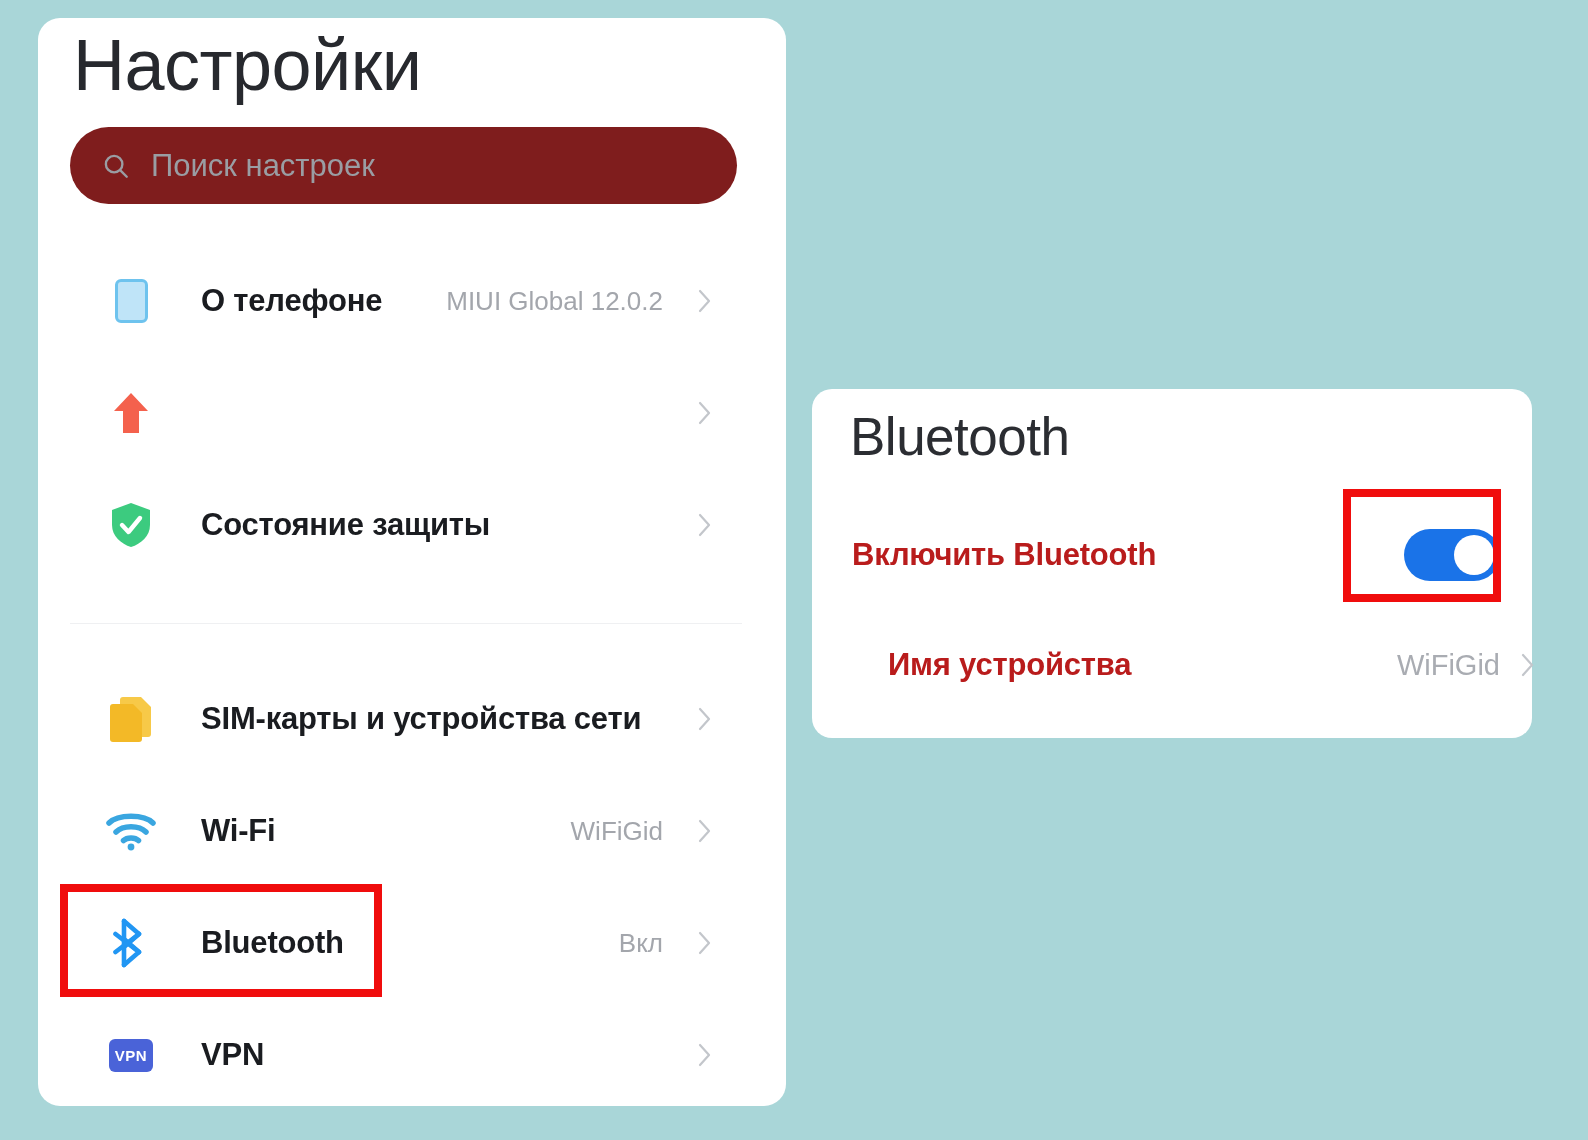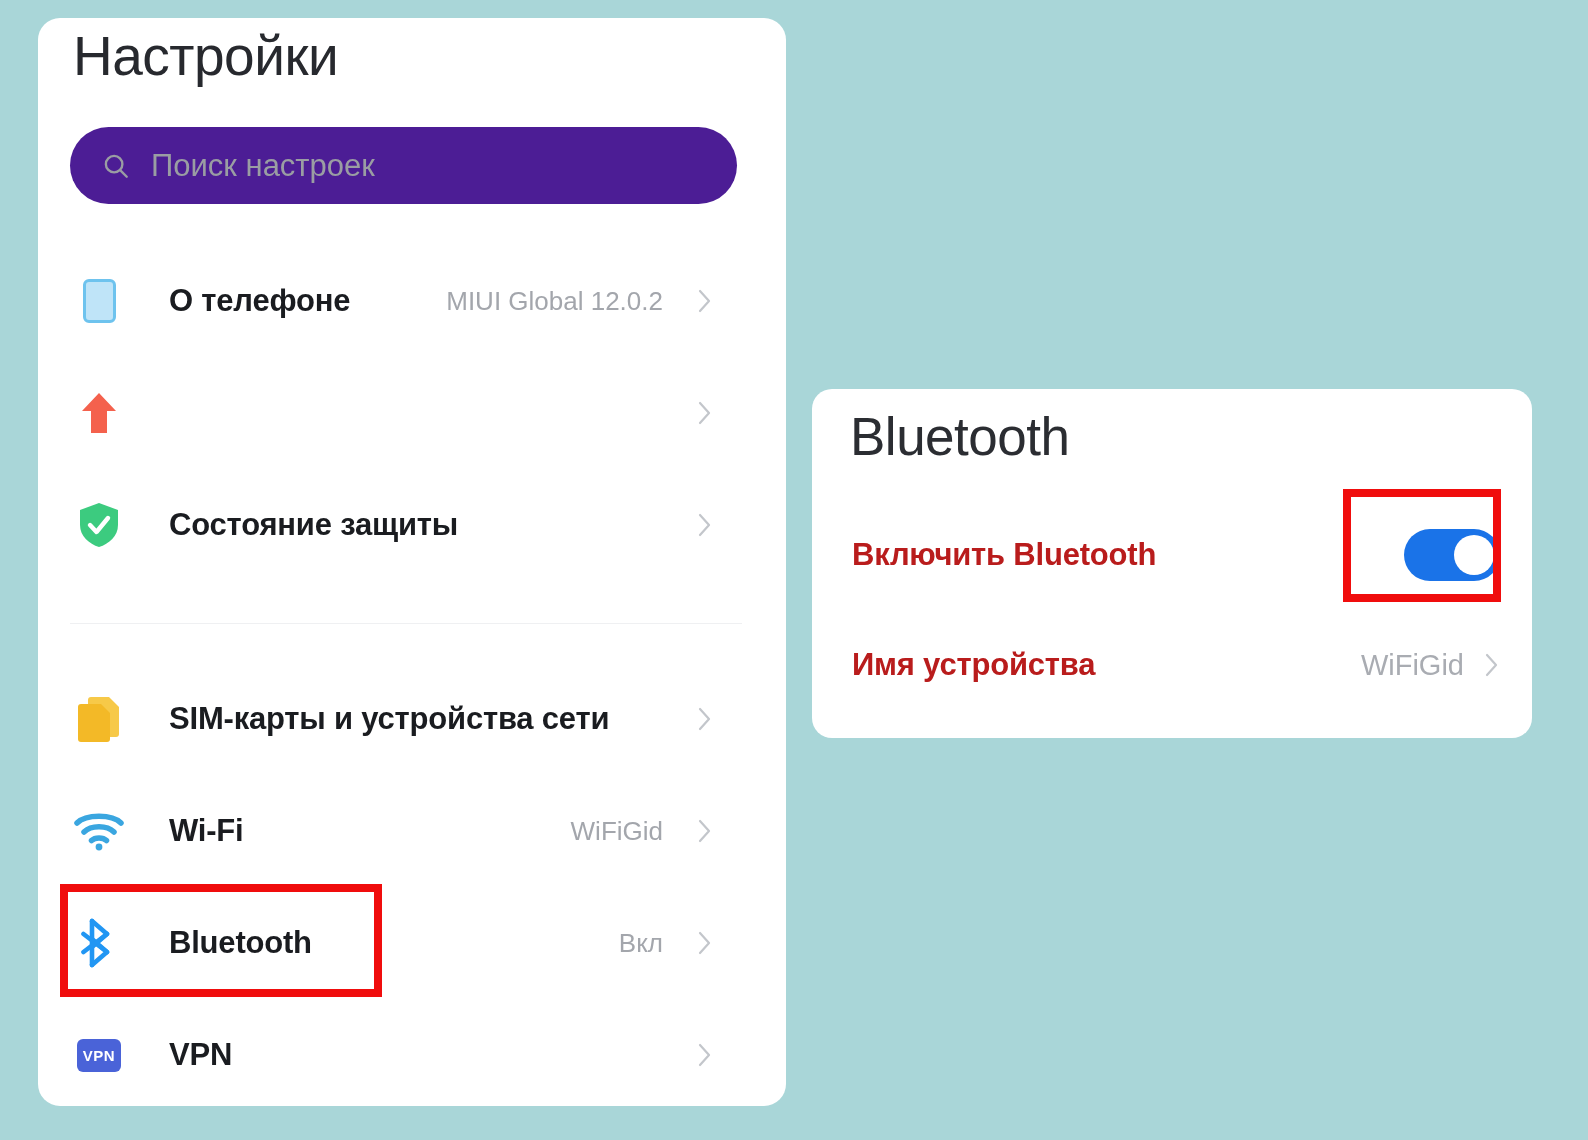--- a/index.html
+++ b/index.html
@@ -34,33 +34,33 @@
     width: 720px;
     height: 349px;
     border-radius: 20px;
   }
 
   
   #settings-title {
     position: absolute;
     left: 73px;
     top: 24px;
-    font-size: 55px;
+    font-size: 72px;
     font-weight: 400;
     color: #27292e;
     letter-spacing: -0.5px;
   }
 
   #search-box {
     position: absolute;
     left: 70px;
     top: 127px;
     width: 667px;
     height: 77px;
-    background: #4c1d95;
+    background: #7f1d1d;
     border-radius: 40px;
     display: flex;
     align-items: center;
   }
   #search-icon {
     margin-left: 31px;
     width: 30px;
     height: 30px;
     flex: none;
   }
@@ -78,21 +78,21 @@
     width: 748px;
   }
   #group-system { top: 245px; }
   #group-network { top: 663px; }
 
   .list-row {
     position: relative;
     height: 112px;
     display: flex;
     align-items: center;
-    padding-left: 72px;
+    padding-left: 104px;
     padding-right: 35px;
     box-sizing: border-box;
   }
   .row-icon {
     width: 54px;
     height: 54px;
     flex: none;
     display: flex;
     align-items: center;
     justify-content: center;
@@ -185,21 +185,21 @@
   }
   .bt-row {
     position: absolute;
     left: 852px;
     width: 648px;
     height: 60px;
     display: flex;
     align-items: center;
   }
   #bt-row-enable { top: 525px; }
-  #bt-row-name   { top: 635px; }
+  #bt-row-name   { top: 635px; margin-left: 36px; }
 
   .bt-label {
     font-size: 31px;
     font-weight: 700;
     color: #b91c1c;
     white-space: nowrap;
     letter-spacing: -0.2px;
   }
   .bt-spacer { flex: 1 1 auto; }
   .bt-value {

